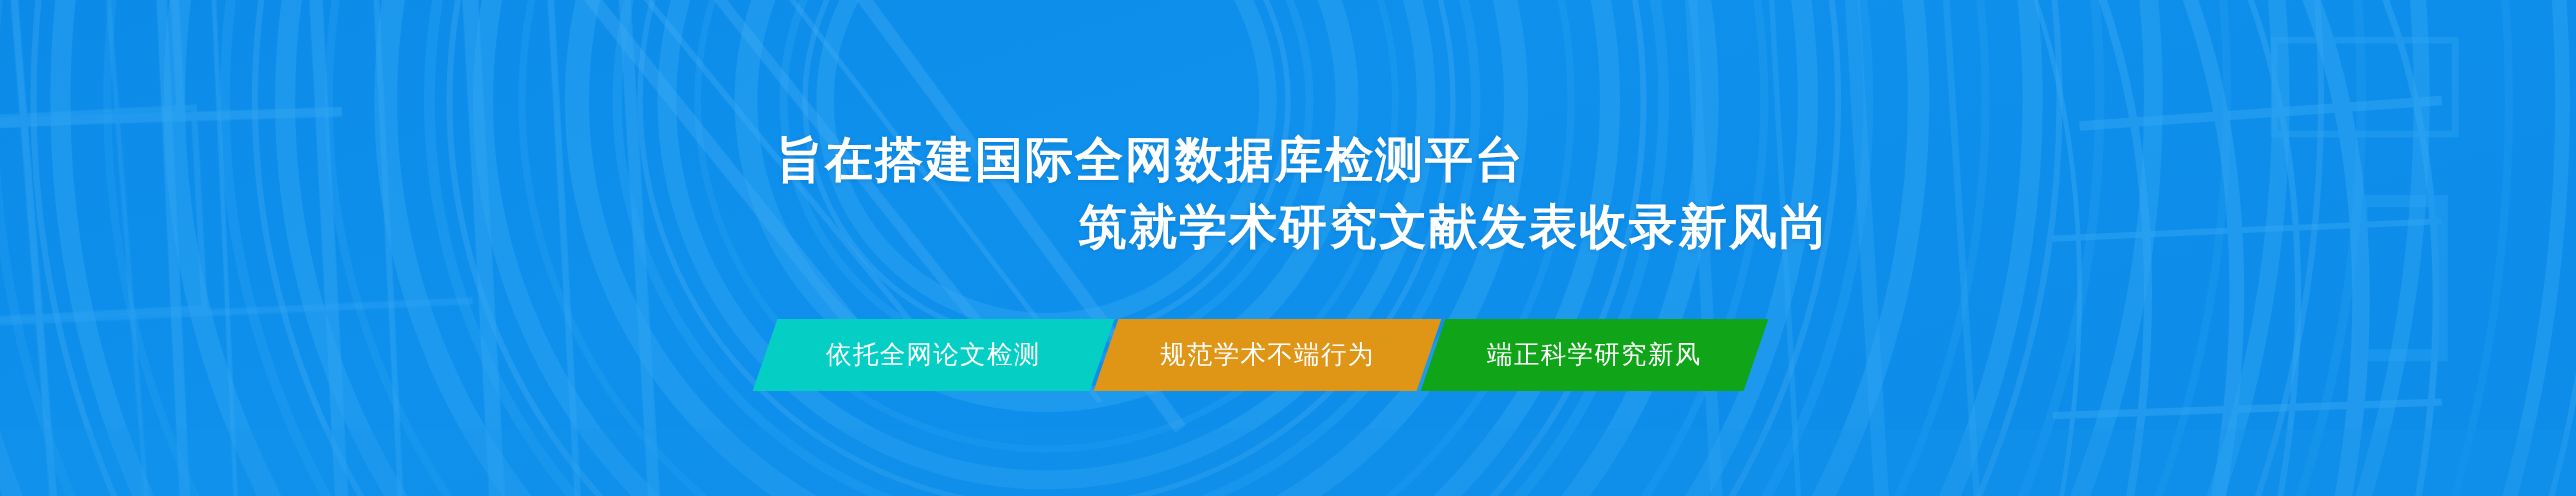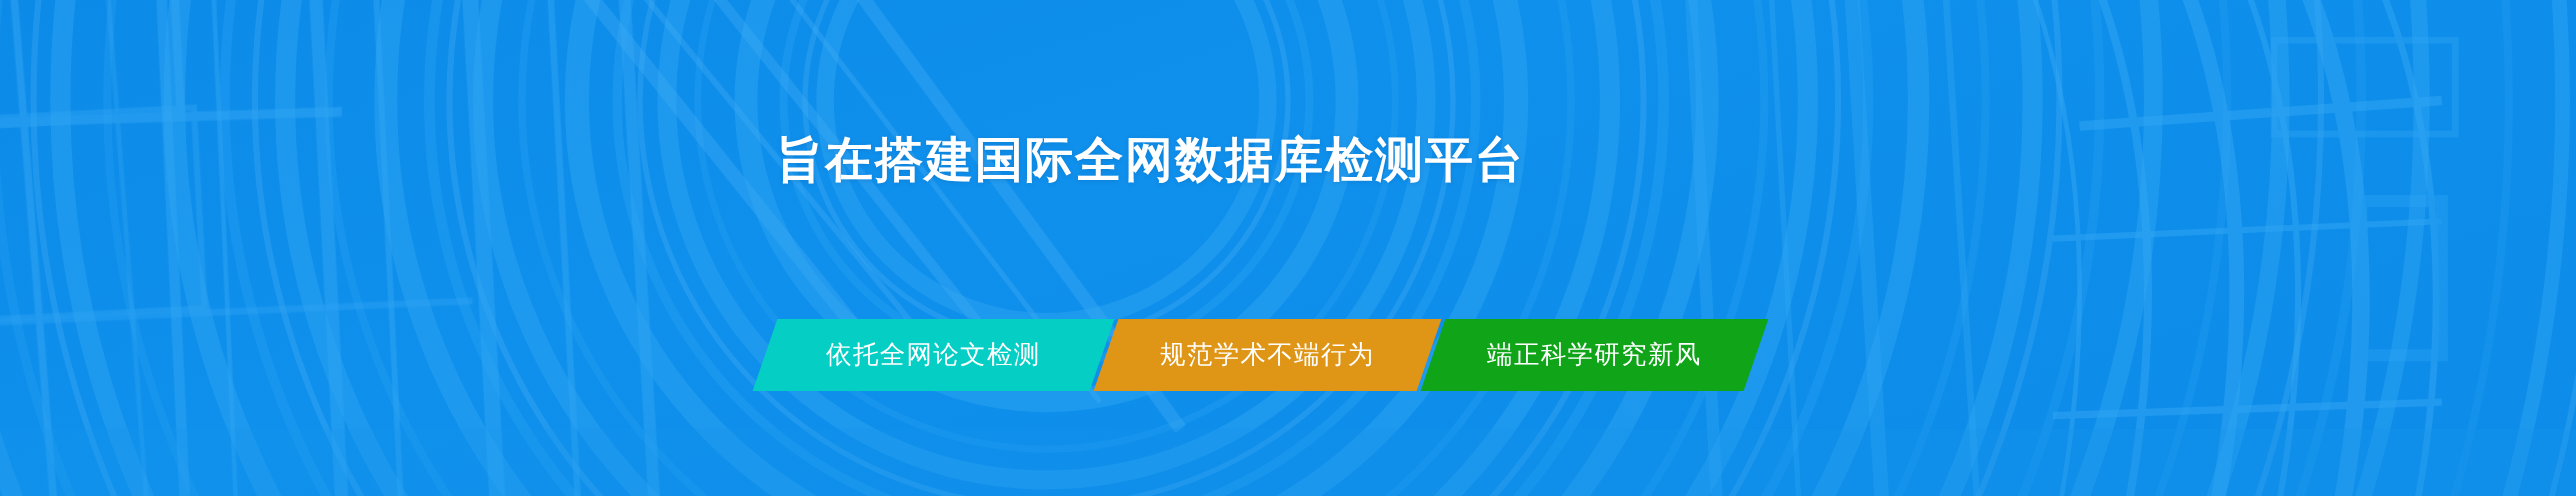--- a/index.html
+++ b/index.html
@@ -180,20 +180,21 @@
         </g>
 
         <rect x="0" y="640" width="3840" height="100" fill="#1795ef" opacity="0.22"></rect>
 
       </g>
     </svg>
   </div>
 
   <div id="headline">
     <div class="title-line" id="title-line-1">旨在搭建国际全网数据库检测平台</div>
+    <div class="title-line" id="title-line-2">筑就学术研究文献发表收录新风尚</div>
   </div>
 
   <div id="tag-bar">
 
     <div class="tag tag-1">
       <span class="tag-label">依托全网论文检测</span>
     </div>
 
     <div class="tag tag-2">
       <span class="tag-label">规范学术不端行为</span>

